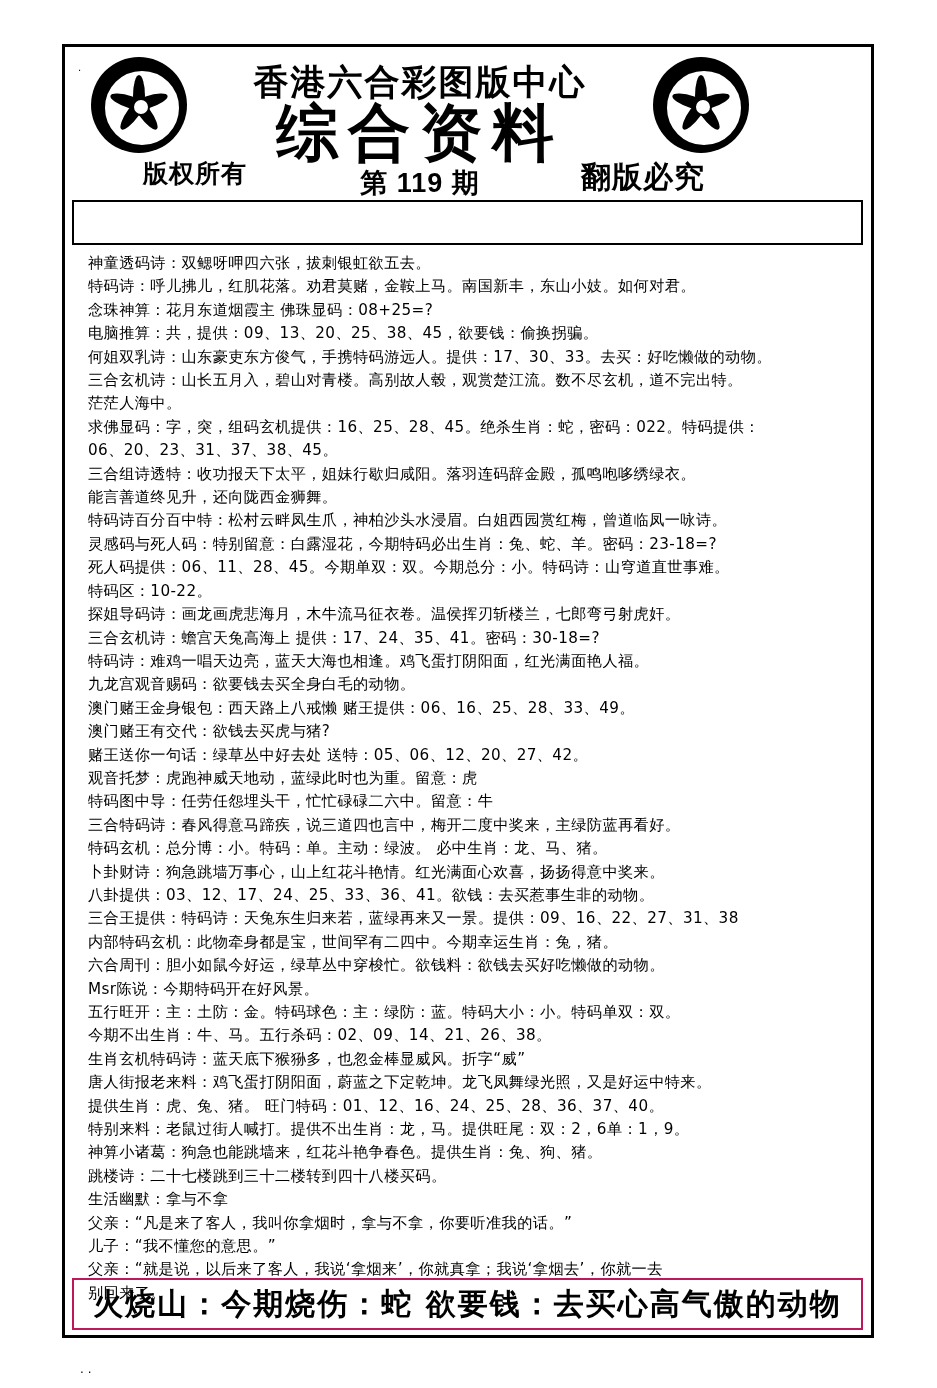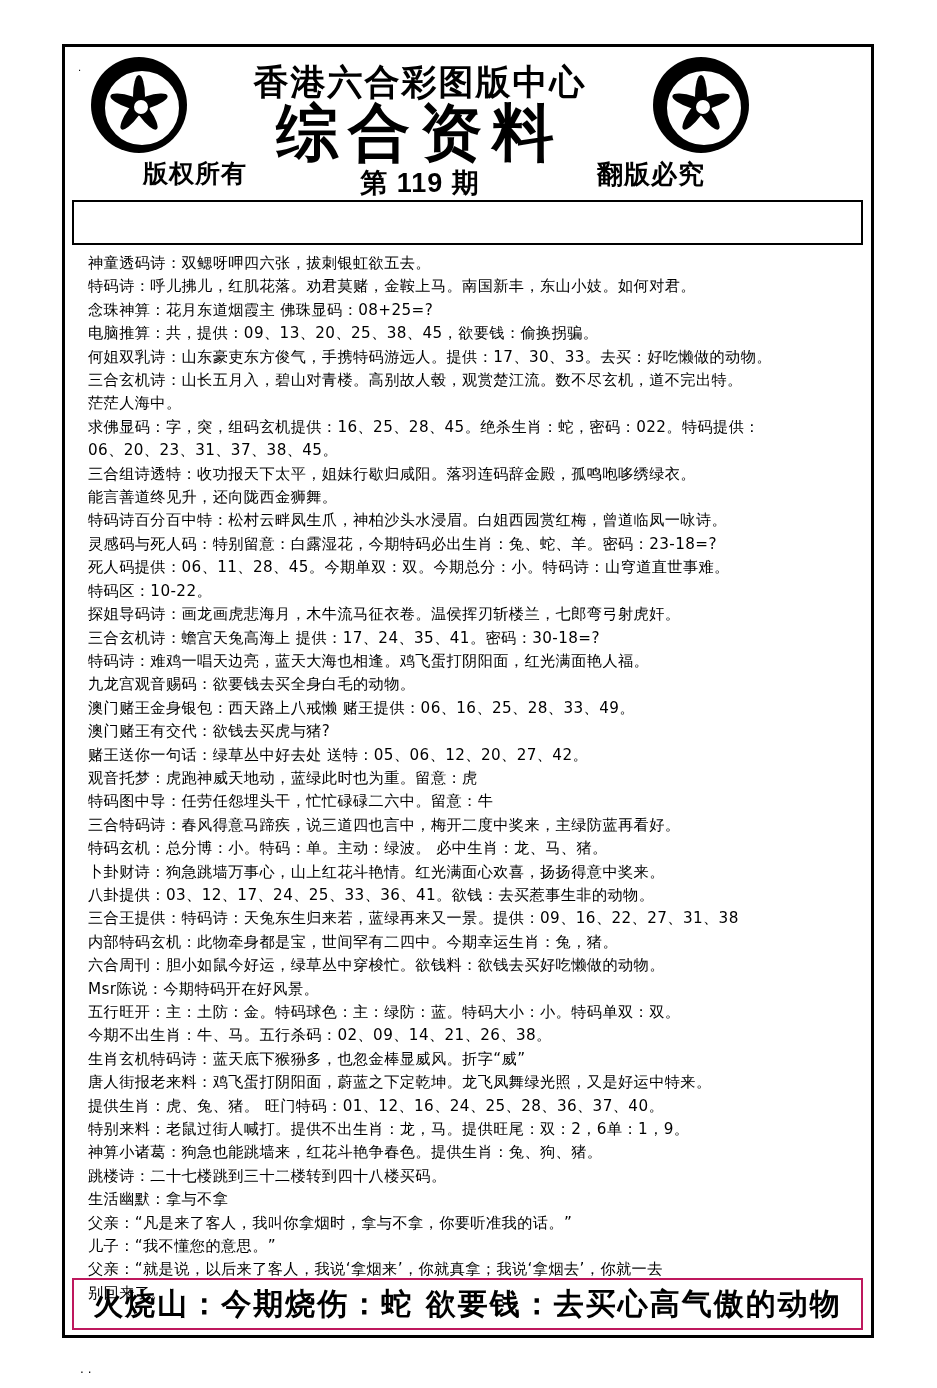--- a/index.html
+++ b/index.html
@@ -94,21 +94,21 @@
     font-family:"DejaVu Serif","Liberation Serif",serif;
     font-weight:bold;
     font-size:25px;
     letter-spacing:1px;
   }
   .copyright-right{
     position:absolute;
     right:70px;top:110px;
     font-family:"DejaVu Serif","Liberation Serif",serif;
     font-weight:bold;
-    font-size:26px;
+    font-size:30px;
     letter-spacing:1px;
   }
   .issue{
     position:absolute;
     left:0;right:0;top:118px;
     text-align:center;
     font-family:Liberation Sans, sans-serif;
     font-weight:bold;
     font-size:27px;
     letter-spacing:1px;

